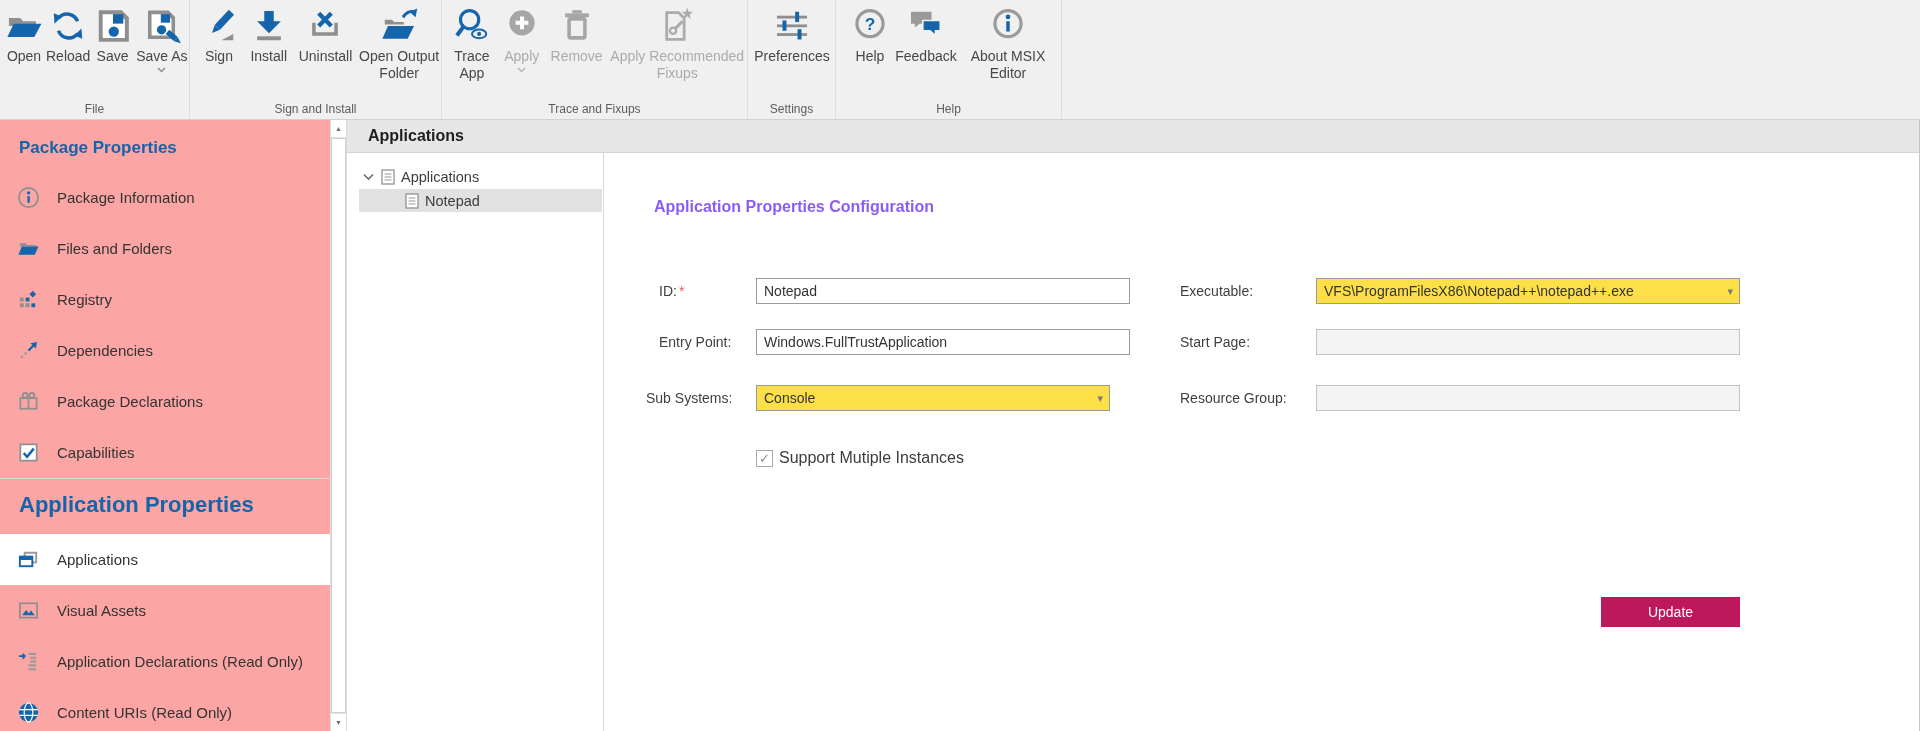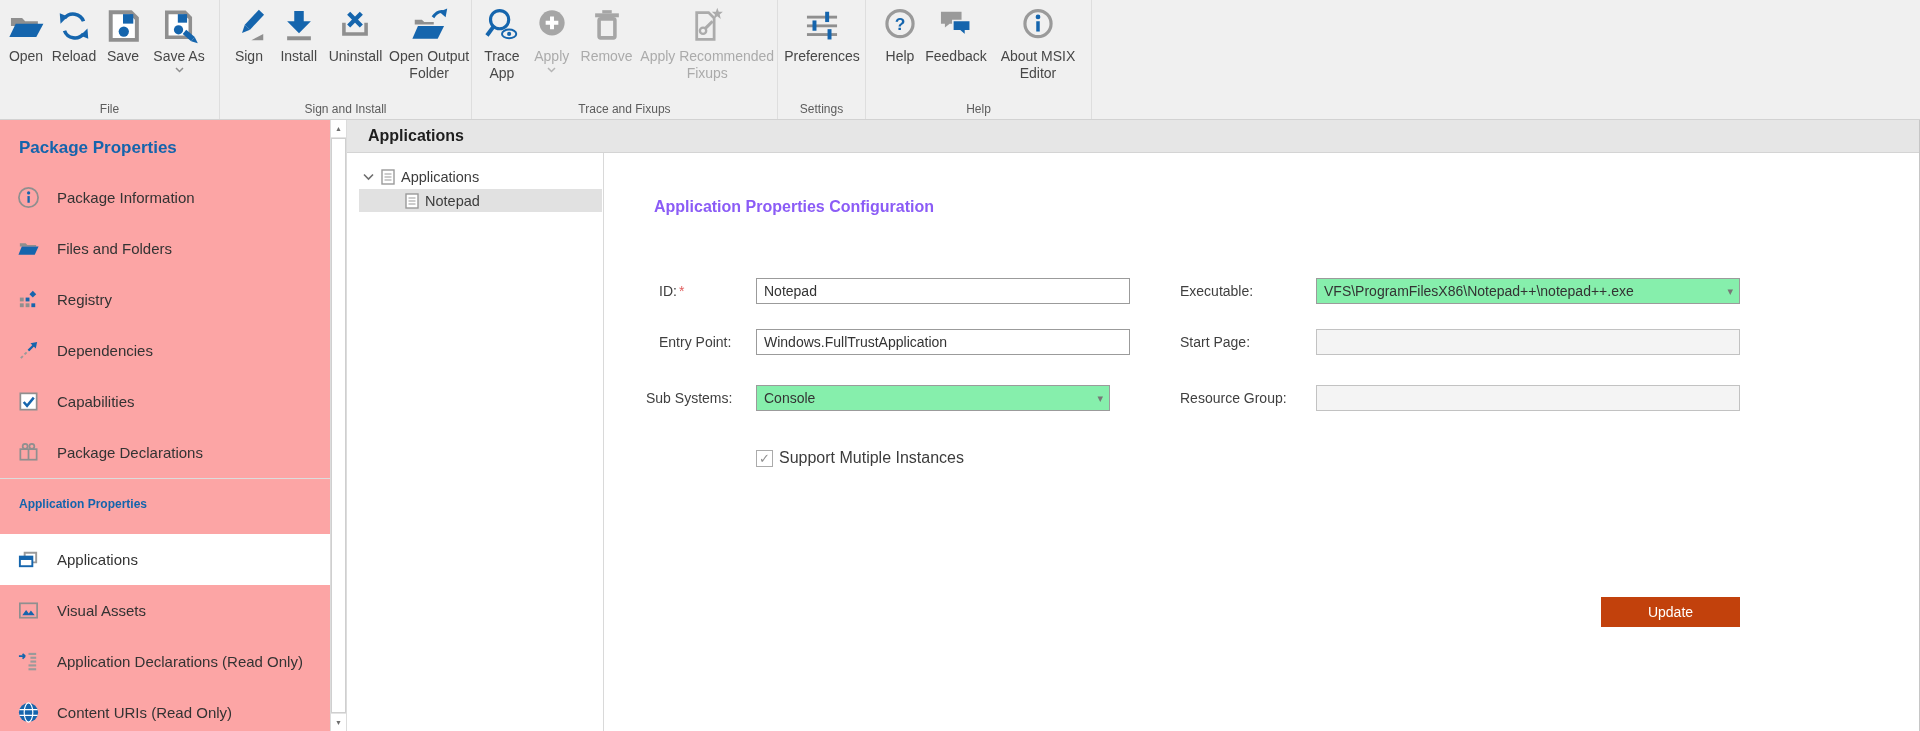--- a/index.html
+++ b/index.html
@@ -24,21 +24,21 @@
   .rgroup-label{position:absolute;bottom:3px;left:0;right:0;text-align:center;
     font-size:12px;color:#5c5c5c;}
 
   
   .content{position:absolute;left:0;top:120px;right:0;bottom:0;background:#fff;
     border-right:1px solid #c6c6c6;box-sizing:border-box;}
 
   
   .sidebar{position:absolute;left:0;top:0;width:330px;height:100%;background:#fca5a5;overflow:hidden;}
   .sb-header{font-size:17px;font-weight:bold;color:#1464ac;padding:14px 0 10px 19px;line-height:28px;}
-  .sb-header2{font-size:12px;font-weight:bold;color:#1464ac;padding:12px 0 16px 19px;line-height:27px;}
+  .sb-header2{font-size:22px;font-weight:bold;color:#1464ac;padding:12px 0 16px 19px;line-height:27px;}
   .sb-divider{height:1px;background:#dcdcdc;margin:0;}
   .sb-item{height:51px;display:flex;align-items:center;padding-left:17px;cursor:default;}
   .sb-item.selected{background:#ffffff;}
   .sbicon{width:23px;height:23px;margin-right:17px;flex:none;}
   .sbicon svg{display:block;width:100%;height:100%;}
   .sb-item-label{font-size:15px;color:#333;}
 
   
   .sb-scroll{position:absolute;left:330px;top:0;width:17px;height:100%;background:#f7f7f7;
     border-left:1px solid #dcdcdc;border-right:1px solid #dcdcdc;box-sizing:border-box;}
@@ -64,39 +64,39 @@
   .doc-icon svg{display:block;}
 
   
   .form-panel{position:absolute;left:604px;top:33px;right:0;bottom:0;background:#fff;}
   .f-title{position:absolute;left:50px;top:45px;font-size:16px;font-weight:bold;color:#8b5cf6;}
   .f-label{position:absolute;font-size:14px;color:#3f3f3f;line-height:26px;white-space:nowrap;}
   .req{color:#e05c5c;margin-left:2px;}
   .f-input{position:absolute;height:26px;box-sizing:border-box;border:1px solid #9b9b9b;background:#fff;
     font-size:14px;color:#333;padding:0 7px;font-family:inherit;outline:none;}
   .f-input:disabled,.f-input.disabled{background:#f4f4f4;border-color:#c2c2c2;}
-  .combo{position:absolute;height:26px;box-sizing:border-box;border:1px solid #9b9b9b;background:#86efac;
+  .combo{position:absolute;height:26px;box-sizing:border-box;border:1px solid #9b9b9b;background:#fde047;
     display:flex;align-items:center;padding:0 22px 0 7px;overflow:hidden;cursor:default;}
   .combo-text{font-size:14px;color:#333;white-space:nowrap;overflow:hidden;}
   .combo-arrow{position:absolute;right:6px;top:50%;margin-top:-8px;font-size:11px;color:#777;line-height:16px;}
   .checkbox-row{position:absolute;left:152px;top:296px;display:flex;align-items:center;cursor:default;}
   .cb-box{width:17px;height:17px;box-sizing:border-box;border:1px solid #ababab;background:#fff;
     display:flex;align-items:center;justify-content:center;font-size:13px;color:#8f8f8f;line-height:1;}
   .cb-label{font-size:16px;color:#3c3c3c;margin-left:6px;}
-  .update-btn{position:absolute;left:997px;top:444px;width:139px;height:30px;background:#c2410c;color:#fff;
+  .update-btn{position:absolute;left:997px;top:444px;width:139px;height:30px;background:#be185d;color:#fff;
     font-size:14px;border:none;display:flex;align-items:center;justify-content:center;font-family:inherit;cursor:default;}
 </style>
 </head>
 <body>
 
 <div class="app">
 
   <div class="ribbon">
 
-    <div class="rgroup" style="width:220px">
+    <div class="rgroup" style="width:190px">
       <div class="rbuttons" style="padding-left:4px">
         <div class="rbtn" style="width:44px">
           <span class="ricon">
               <svg viewBox="0 0 48 48">
                 <path d="M5 14h14l4 4h16v6H5z" fill="#8f8f8f"></path>
                 <path d="M3 38l8-17h35l-9 17z" fill="#1565ad"></path>
               </svg>
             </span>
           <span class="rlabel">Open</span>
         </div>
@@ -351,38 +351,38 @@
               <path d="M4 20L15 9" stroke="#9a9a9a" stroke-width="2" stroke-dasharray="3 2.5" fill="none"></path>
               <path d="M12 12l7-7" stroke="#1565ad" stroke-width="2.4"></path>
               <polygon points="21,3 14,4.4 19.6,10" fill="#1565ad"></polygon>
             </svg>
           </span>
         <span class="sb-item-label">Dependencies</span>
       </div>
       <div class="sb-item">
         <span class="sbicon">
             <svg viewBox="0 0 24 24">
-              <rect x="3.5" y="3.5" width="17" height="17" fill="#fff" stroke="#8f8f8f" stroke-width="1.8"></rect>
-              <path d="M7 12.5l3.5 4L17.5 8" fill="none" stroke="#1565ad" stroke-width="2.6"></path>
-            </svg>
-          </span>
-        <span class="sb-item-label">Capabilities</span>
-      </div>
-      <div class="sb-item">
-        <span class="sbicon">
-            <svg viewBox="0 0 24 24">
               <g fill="none" stroke="#8f8f8f" stroke-width="1.8">
                 <rect x="3.5" y="8.5" width="17" height="11"></rect>
                 <path d="M12 8.5v11"></path>
                 <circle cx="8.5" cy="5.5" r="2.6"></circle>
                 <circle cx="15.5" cy="5.5" r="2.6"></circle>
               </g>
             </svg>
           </span>
         <span class="sb-item-label">Package Declarations</span>
+      </div>
+      <div class="sb-item">
+        <span class="sbicon">
+            <svg viewBox="0 0 24 24">
+              <rect x="3.5" y="3.5" width="17" height="17" fill="#fff" stroke="#8f8f8f" stroke-width="1.8"></rect>
+              <path d="M7 12.5l3.5 4L17.5 8" fill="none" stroke="#1565ad" stroke-width="2.6"></path>
+            </svg>
+          </span>
+        <span class="sb-item-label">Capabilities</span>
       </div>
 
       <div class="sb-divider"></div>
       <div class="sb-header2">Application Properties</div>
 
       <div class="sb-item selected">
         <span class="sbicon">
             <svg viewBox="0 0 24 24">
               <path d="M8 9V5h12v10h-4" fill="none" stroke="#9a9a9a" stroke-width="2"></path>
               <rect x="3" y="9" width="13" height="10" fill="none" stroke="#1565ad" stroke-width="2"></rect>

